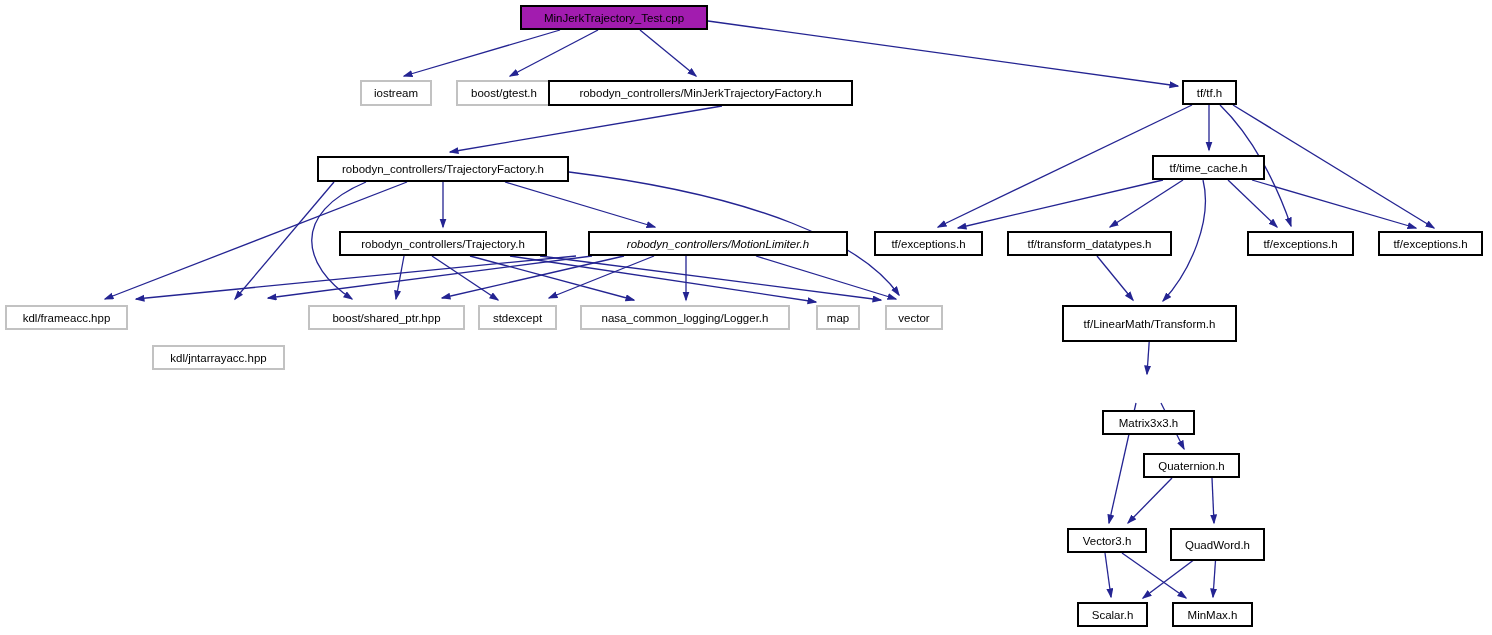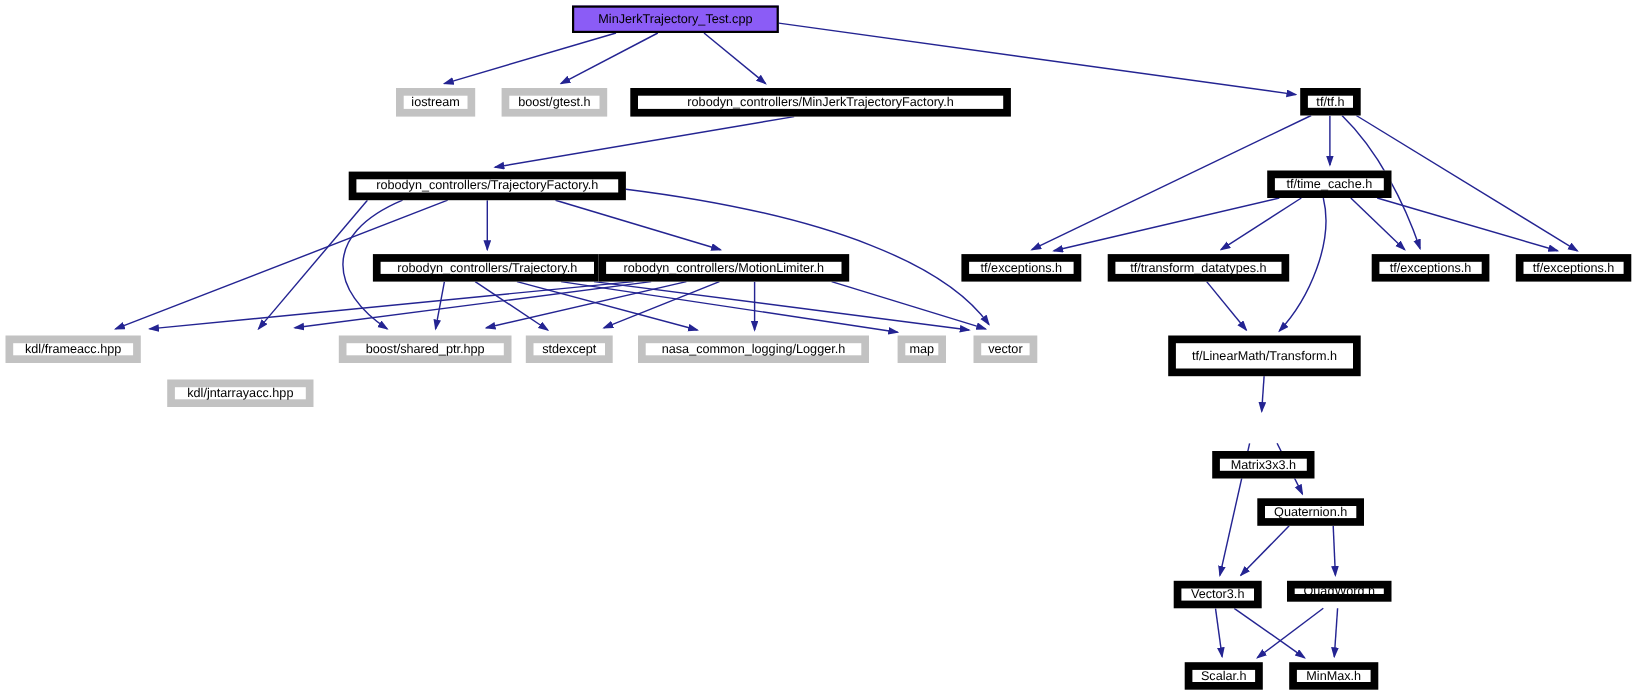--- a/index.html
+++ b/index.html
@@ -20,25 +20,25 @@
   .node {
     position: absolute;
     box-sizing: border-box;
     display: flex;
     align-items: center;
     justify-content: center;
     white-space: nowrap;
     font-size: 11.5px;
     color: #000000;
     background: #ffffff;
-    border: 7px solid #22c55e;
+    border: 2px solid #22c55e;
     cursor: default;
   }
   .node.root {
-    background: #8b5cf6;
+    background: #a21caf;
     border: 2px solid #000000;
   }
   .node.linked { border-color: #000000; }
   .node.external { border-color: #c2c2c2; }
 </style>
 </head>
 <body>
 
 <div id="canvas">
   <svg id="edges-layer" viewBox="0 0 1492 635" xmlns="http://www.w3.org/2000/svg">
@@ -88,38 +88,38 @@
         <path d="M1105,553 L1111,597" class="edge" stroke="#242492" marker-end="url(#arrow)"></path>
         <path d="M1122,553 L1186,598" class="edge" stroke="#242492" marker-end="url(#arrow)"></path>
         <path d="M1203,553 L1143,598" class="edge" stroke="#242492" marker-end="url(#arrow)"></path>
         <path d="M1216,553 L1213,597" class="edge" stroke="#242492" marker-end="url(#arrow)"></path>
       </g>
   </svg>
   <div id="node-layer">
       <div class="node root" style="left: 520px; top: 5px; width: 188px; height: 25px;">MinJerkTrajectory_Test.cpp</div>
       <div class="node external" style="left: 360px; top: 80px; width: 72px; height: 26px;">iostream</div>
       <div class="node external" style="left: 456px; top: 80px; width: 96px; height: 26px;">boost/gtest.h</div>
-      <div class="node linked" style="left: 573px; top: 80px; width: 346px; height: 26px;">robodyn_controllers/MinJerkTrajectoryFactory.h</div>
+      <div class="node linked" style="left: 548px; top: 80px; width: 305px; height: 26px;">robodyn_controllers/MinJerkTrajectoryFactory.h</div>
       <div class="node linked" style="left: 1182px; top: 80px; width: 55px; height: 25px; text-align: right;">tf/tf.h</div>
       <div class="node linked" style="left: 317px; top: 156px; width: 252px; height: 26px;">robodyn_controllers/TrajectoryFactory.h</div>
       <div class="node linked" style="left: 1152px; top: 155px; width: 113px; height: 25px;">tf/time_cache.h</div>
       <div class="node linked" style="left: 339px; top: 231px; width: 208px; height: 25px;">robodyn_controllers/Trajectory.h</div>
-      <div class="node linked" style="left: 544px; top: 231px; width: 228px; height: 25px;">robodyn_controllers/MotionLimiter.h</div>
+      <div class="node linked" style="left: 588px; top: 231px; width: 260px; height: 25px; font-style: italic;">robodyn_controllers/MotionLimiter.h</div>
       <div class="node linked" style="left: 874px; top: 231px; width: 109px; height: 25px;">tf/exceptions.h</div>
       <div class="node linked" style="left: 1007px; top: 231px; width: 165px; height: 25px;">tf/transform_datatypes.h</div>
       <div class="node linked" style="left: 1247px; top: 231px; width: 107px; height: 25px;">tf/exceptions.h</div>
       <div class="node linked" style="left: 1378px; top: 231px; width: 105px; height: 25px;">tf/exceptions.h</div>
       <div class="node external" style="left: 5px; top: 305px; width: 123px; height: 25px;">kdl/frameacc.hpp</div>
       <div class="node external" style="left: 152px; top: 305px; width: 133px; height: 25px; margin-top: 40px;">kdl/jntarrayacc.hpp</div>
       <div class="node external" style="left: 308px; top: 305px; width: 157px; height: 25px;">boost/shared_ptr.hpp</div>
       <div class="node external" style="left: 478px; top: 305px; width: 79px; height: 25px;">stdexcept</div>
       <div class="node external" style="left: 580px; top: 305px; width: 210px; height: 25px;">nasa_common_logging/Logger.h</div>
       <div class="node external" style="left: 816px; top: 305px; width: 44px; height: 25px;">map</div>
       <div class="node external" style="left: 885px; top: 305px; width: 58px; height: 25px;">vector</div>
       <div class="node linked" style="left: 1062px; top: 305px; width: 175px; height: 37px;">tf/LinearMath/Transform.h</div>
       <div class="node linked" style="left: 1102px; top: 378px; width: 93px; height: 25px; margin-top: 32px;">Matrix3x3.h</div>
       <div class="node linked" style="left: 1143px; top: 453px; width: 97px; height: 25px;">Quaternion.h</div>
       <div class="node linked" style="left: 1067px; top: 528px; width: 80px; height: 25px; text-align: right;">Vector3.h</div>
-      <div class="node linked" style="left: 1170px; top: 528px; width: 95px; height: 19px;">QuadWord.h</div>
+      <div class="node linked" style="left: 1170px; top: 528px; width: 95px; height: 33px;">QuadWord.h</div>
       <div class="node linked" style="left: 1077px; top: 602px; width: 71px; height: 25px;">Scalar.h</div>
       <div class="node linked" style="left: 1172px; top: 602px; width: 81px; height: 25px;">MinMax.h</div>
     </div>
 </div>
 
 </body></html>

